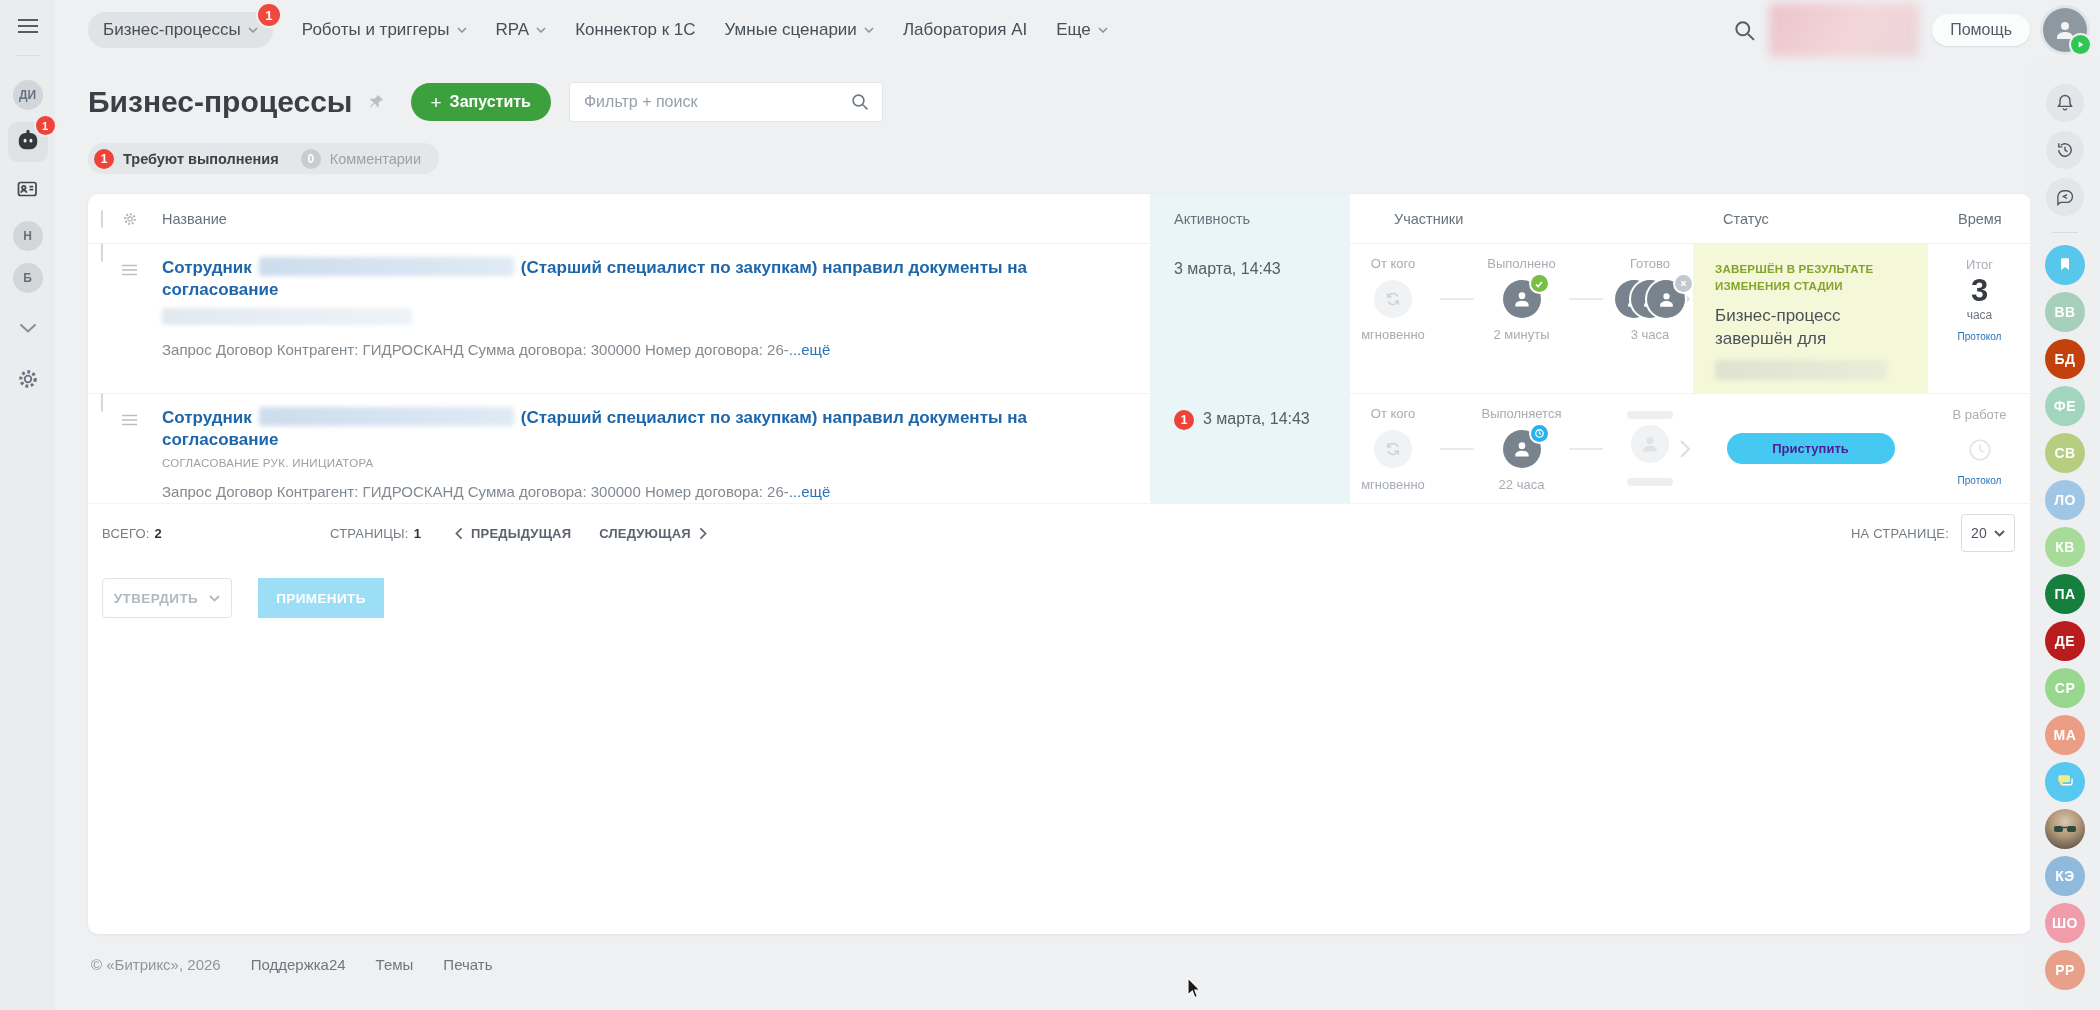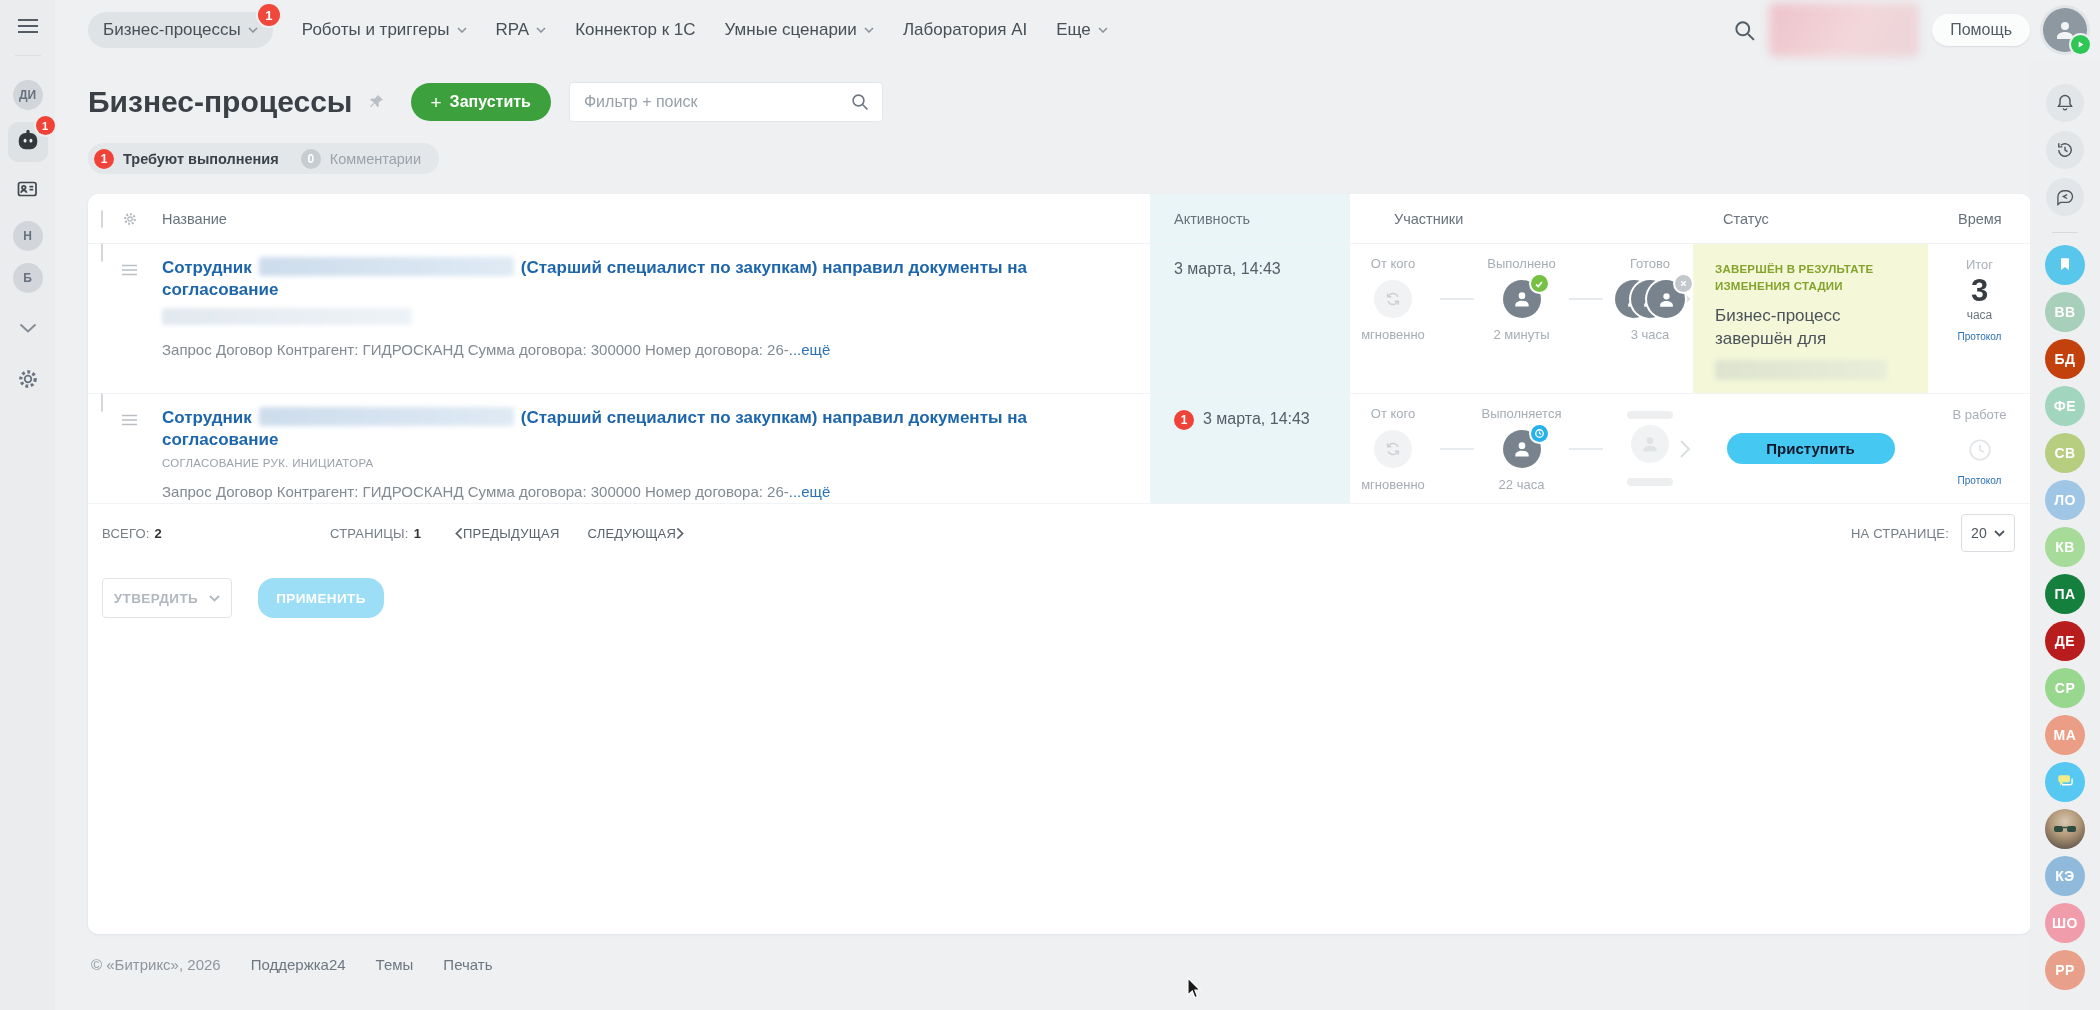--- a/index.html
+++ b/index.html
@@ -116,44 +116,44 @@
   .av-group .g3{left:32px;z-index:3}
   .sk-bar{width:46px;height:8px;border-radius:4px;background:#eceef0}
   .sk-top{margin-top:5px}
   .sk-bot{margin-top:9px}
   .part-chev{position:absolute;right:2px;top:44px;color:#dadee1}
   .stat-box{height:100%;background:#f4f8d9;padding:17px 20px 0 22px;cursor:default}
   .stat-head{font-size:11.5px;font-weight:700;color:#84a32c;line-height:1.45;letter-spacing:.2px;max-width:190px}
   .stat-text{margin-top:11px;font-size:17px;color:#4b5258;line-height:1.35;max-width:165px}
   .stat-blur{width:172px;height:20px;margin-top:9px;background:linear-gradient(90deg,#dde3cf,#e8edd9);filter:blur(2.5px);border-radius:3px}
   .start-wrap{height:100%;display:flex;align-items:center;justify-content:center}
-  .start-btn{width:168px;height:31px;border-radius:16px;background:#45c8f2;color:#0f172a;border:none;font-size:15px;font-weight:600;cursor:pointer}
+  .start-btn{width:168px;height:31px;border-radius:16px;background:#45c8f2;color:#4c1d95;border:none;font-size:13px;font-weight:600;cursor:pointer}
   .time-cell{padding-top:13px;text-align:center}
   .time-label{font-size:13px;color:#a9afb6}
   .time-value{font-size:31px;color:#363c42;font-weight:600;line-height:1.05;margin-top:3px}
   .time-unit{font-size:12px;color:#6d747c}
   .time-link{display:inline-block;margin-top:9px;font-size:10px;color:#2a72b8;cursor:pointer}
   .clock-o{margin:15px auto 3px;width:26px;height:26px;color:#e2e5e8}
 
   
   .pag{height:58px;display:flex;align-items:center;font-size:13px;padding:0 16px 0 14px;letter-spacing:.2px}
   .pag .lbl{color:#757d85}
   .pag .val{color:#333;font-weight:700;margin-left:5px}
   .pag-pages{margin-left:168px;display:flex}
-  .pag-btn{display:flex;align-items:center;font-weight:400;color:#5b646e;cursor:pointer}
+  .pag-btn{display:flex;align-items:center;gap:8px;font-weight:700;color:#5b646e;cursor:pointer}
   .pag-prev{margin-left:34px}
   .pag-next{margin-left:28px}
   .pag-chev{color:#5b646e;display:flex}
   .pag-right{margin-left:auto;display:flex;align-items:center;gap:12px}
   .per-select{width:54px;height:38px;border:1px solid #d9dde1;border-radius:4px;background:#fff;display:flex;align-items:center;justify-content:center;gap:7px;font-size:14px;color:#4e565e;cursor:pointer}
   .per-select .chev{color:#4e565e;display:flex}
   .actions{margin-top:16px;padding-left:14px;display:flex;gap:26px}
   .btn-approve{width:130px;height:40px;background:#fff;border:1px solid #e0e4e7;border-radius:4px;color:#b2b8bf;font-size:13.5px;font-weight:700;letter-spacing:.4px;display:flex;align-items:center;justify-content:center;gap:11px;cursor:pointer}
   .btn-approve .chev{display:flex;color:#b2b8bf}
-  .btn-apply{width:126px;height:40px;background:#9bdef5;border:none;border-radius:16px;color:#fff;font-size:13.5px;font-weight:700;letter-spacing:.4px;cursor:default}
+  .btn-apply{width:126px;height:40px;background:#9bdef5;border:none;border-radius:0;color:#fff;font-size:13.5px;font-weight:700;letter-spacing:.4px;cursor:default}
 
   .footer{margin-top:22px;display:flex;gap:30px;font-size:15px;color:#8f969e;padding-left:3px}
   .footer .flink{color:#6e7781;cursor:pointer}
 
   .cursor{position:absolute;left:1186px;top:977px;z-index:99;pointer-events:none}
 </style>
 </head>
 <body>
 
 <div class="app">

